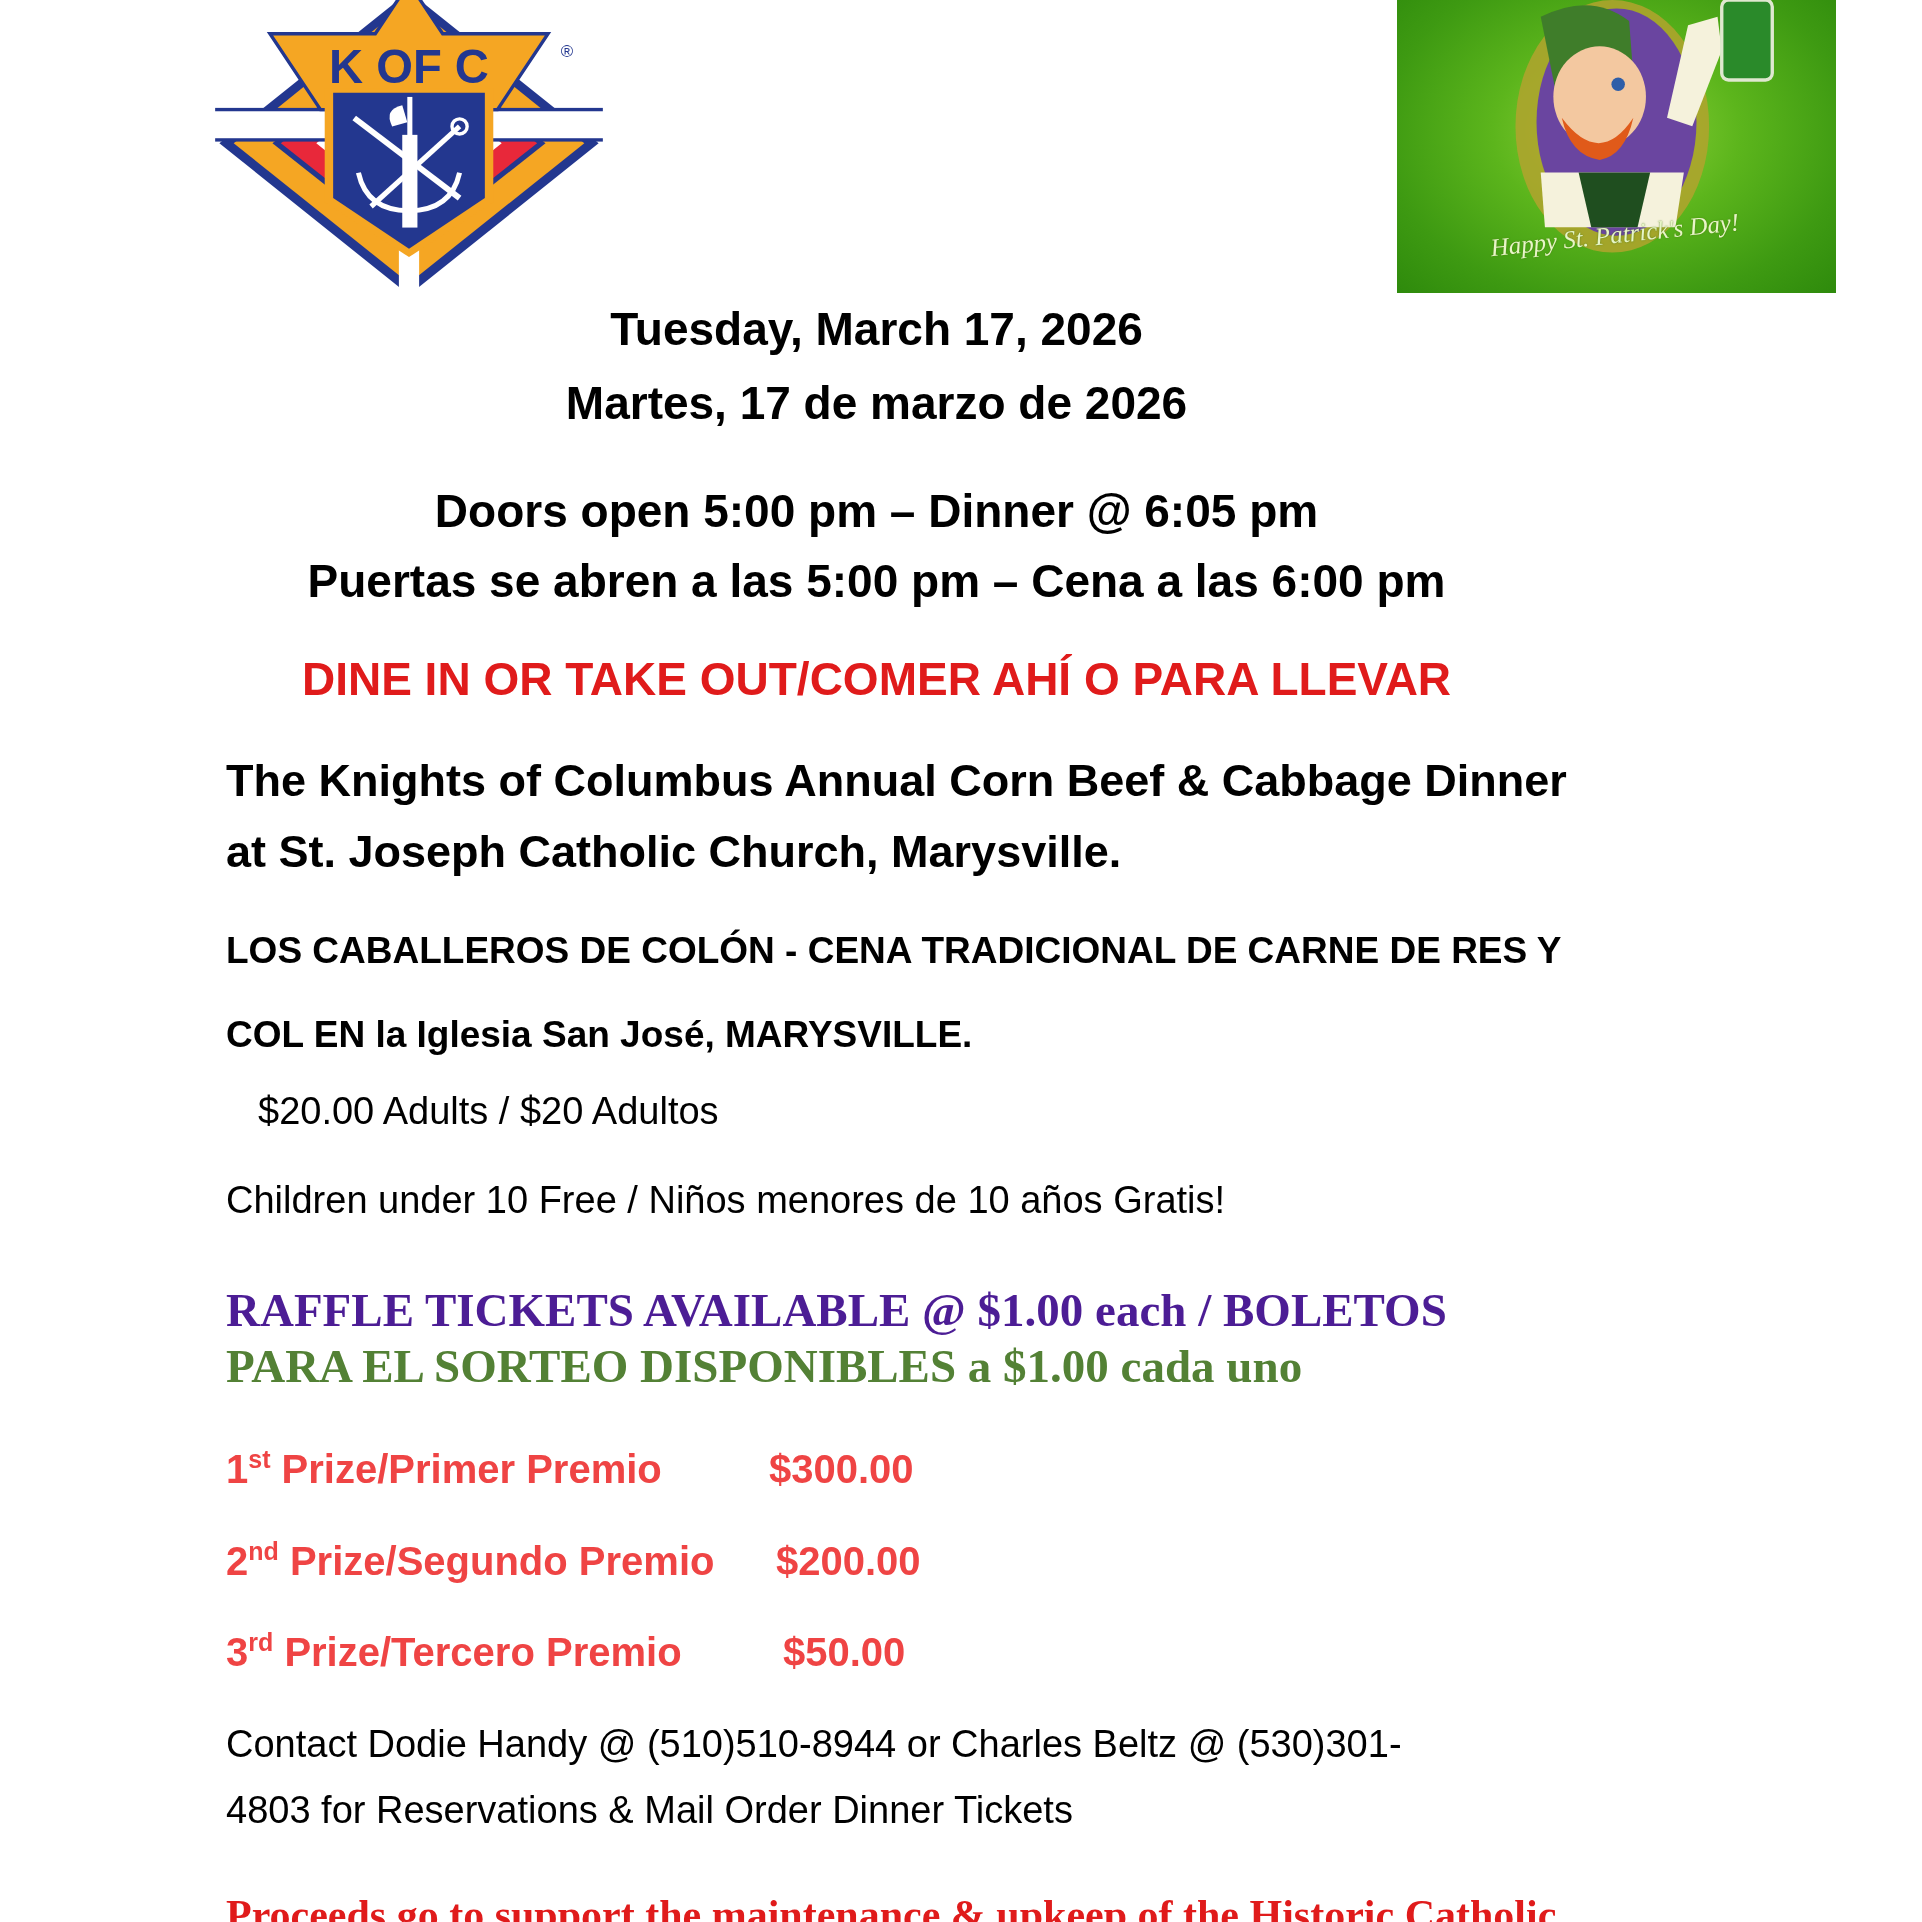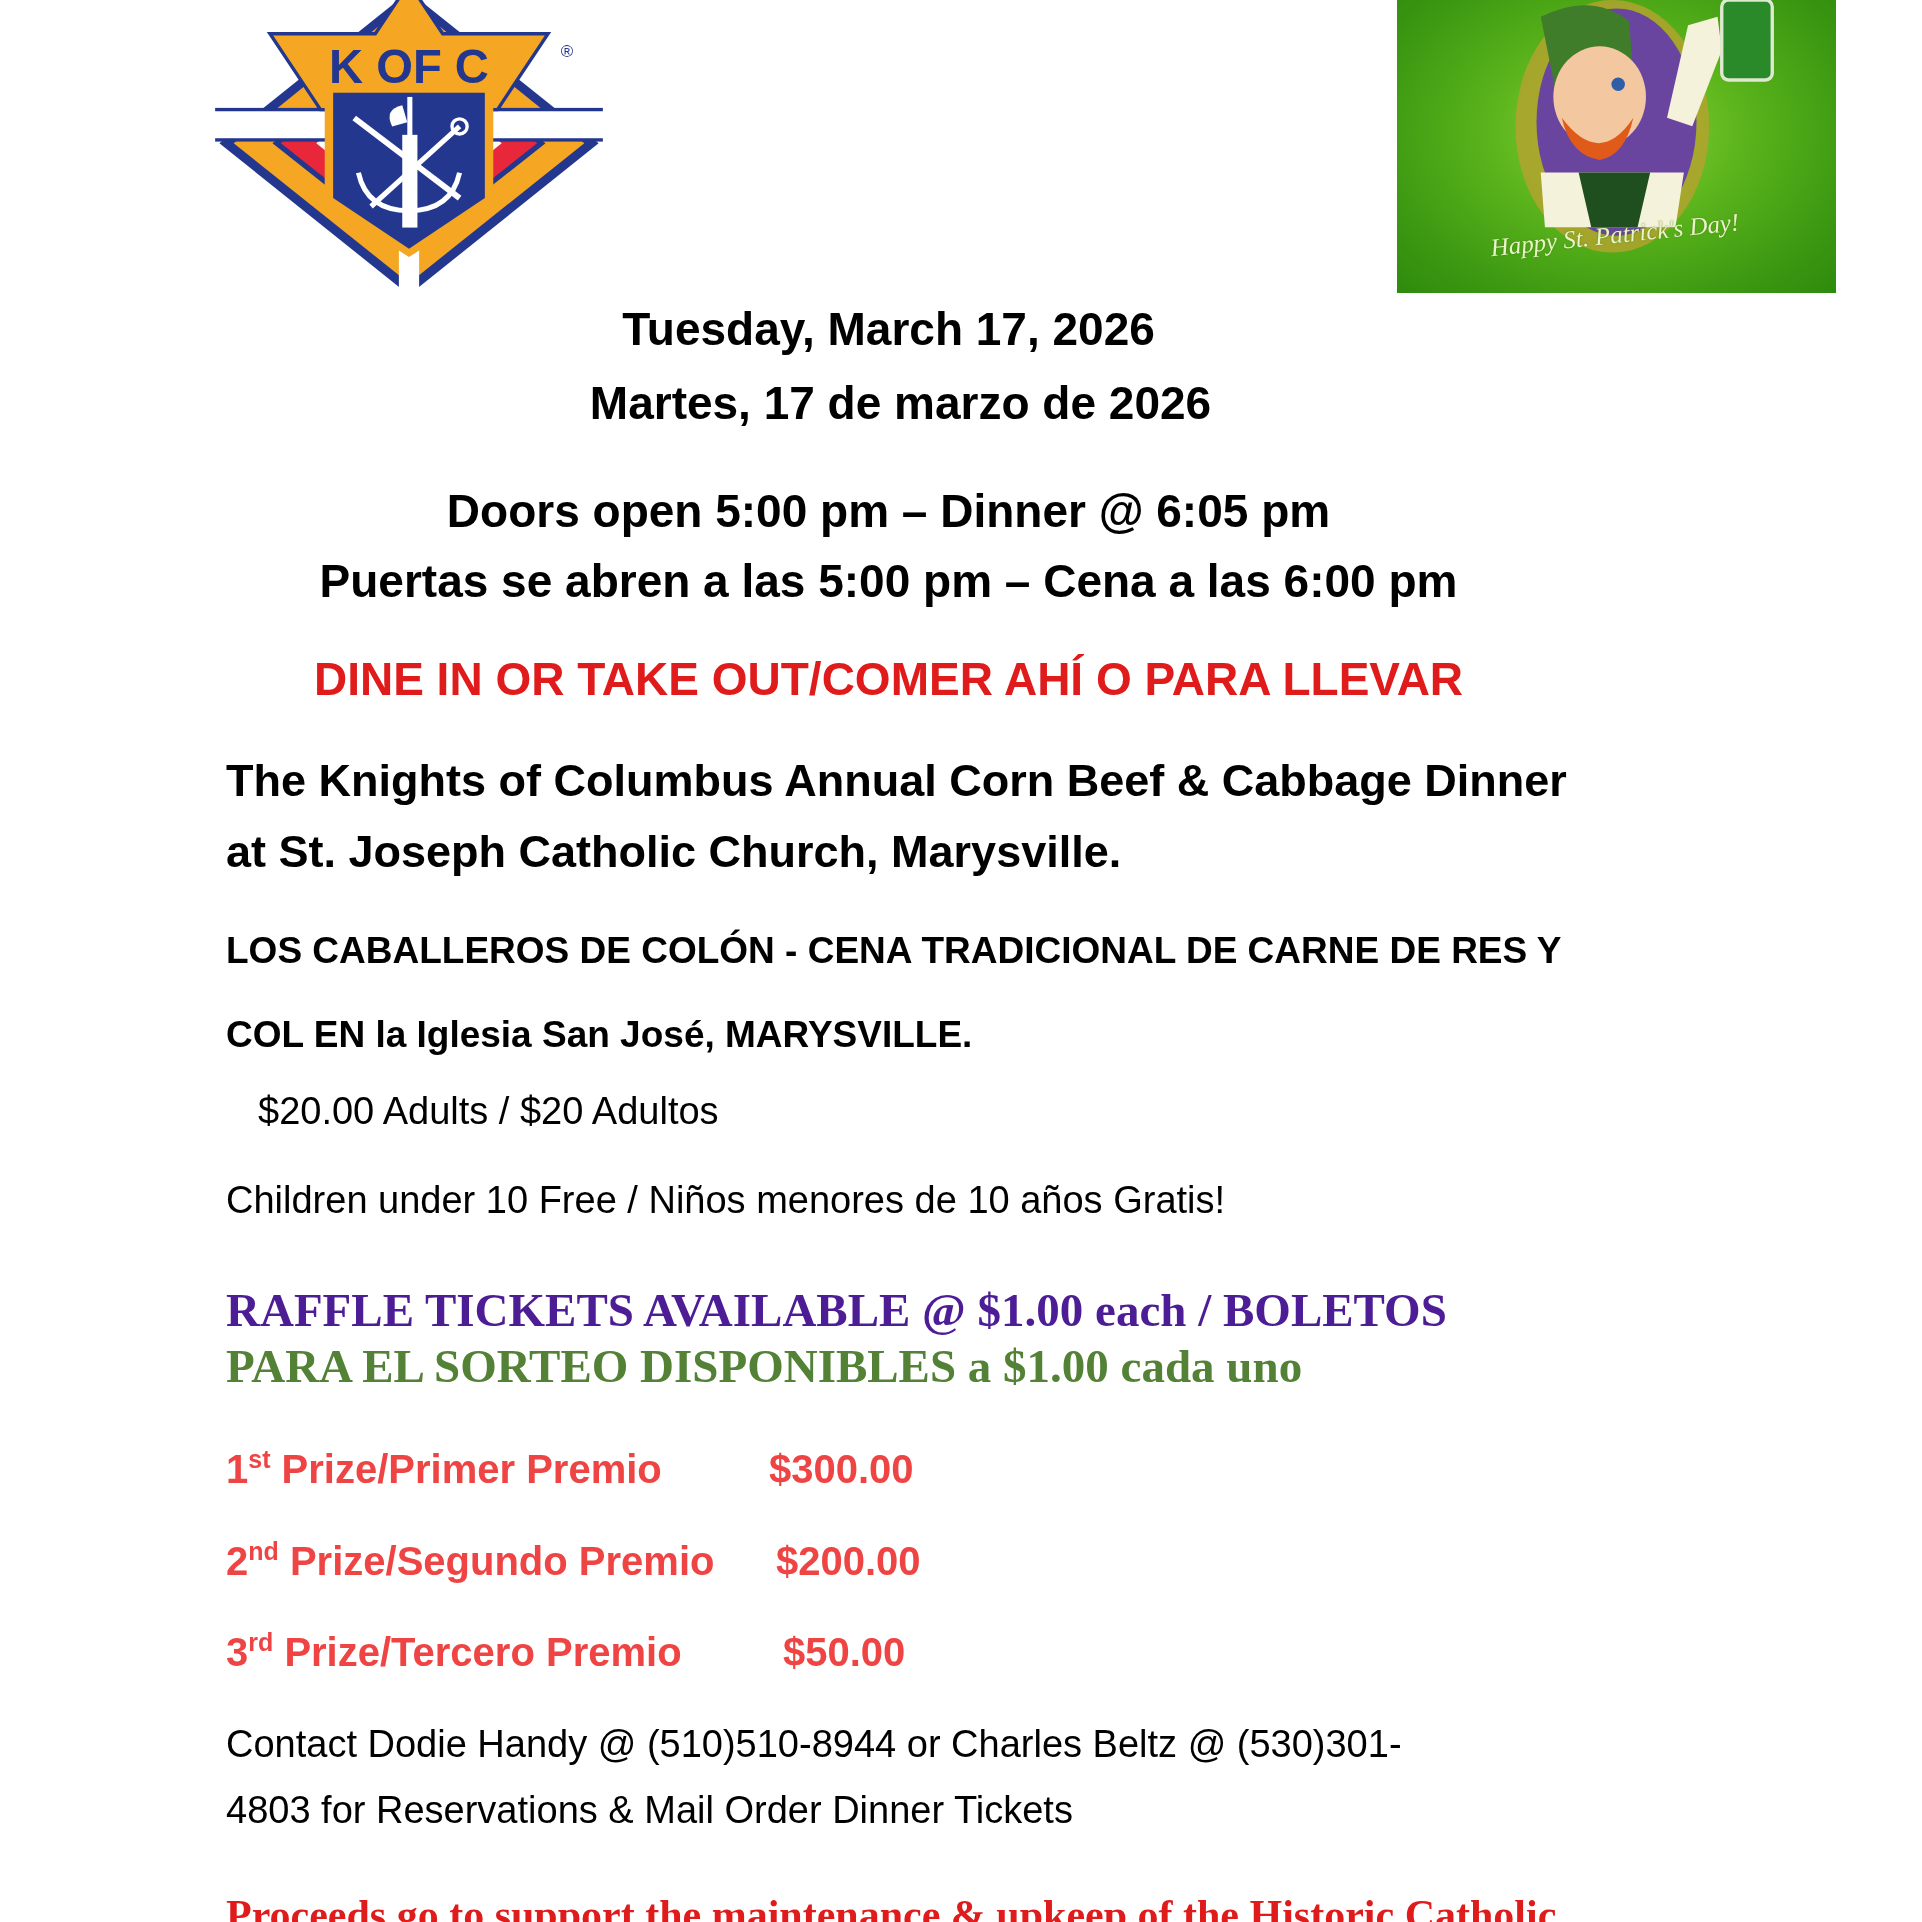--- a/index.html
+++ b/index.html
@@ -1,31 +1,31 @@
 <!DOCTYPE html>
 <html style="font-size:13.5px"><head>
 <meta charset="utf-8">
 <style>
   html, body { margin: 0; padding: 0; background: #ffffff; }
   body { width: 1923px; height: 1923px; position: relative; overflow: hidden; font-family: "Liberation Sans", sans-serif; color: #000; }
   .abs { position: absolute; white-space: nowrap; }
-  .center { left: 12px; width: 1753px; text-align: center; }
+  .center { left: 0; width: 1753px; text-align: center; }
   .sans-b { font-family: "Liberation Sans", sans-serif; font-weight: bold; }
   .sans { font-family: "Liberation Sans", sans-serif; font-weight: normal; }
   .serif-b { font-family: "Liberation Serif", serif; font-weight: bold; }
 
   
   #kofc-logo { position: absolute; left: 215px; top: 0; width: 388px; height: 295px; }
   
   #lep-img { position: absolute; left: 1397px; top: 0; width: 439px; height: 293px; overflow: hidden;
     background: radial-gradient(ellipse at 50% 45%, #8fd43a 0%, #5cb51c 40%, #3e9a12 75%, #2e8a0c 100%); }
   .lep-caption { position: absolute; left: 93px; top: 221px; width: 253px; font-family: "Liberation Serif", serif; font-style: italic; font-size: 25px; color: #e8f5c8; transform: rotate(-6deg); text-shadow: 0 0 1.7px #4a7a10; }
 
   .date-en { top: 302px; font-size: 46px; }
-  .date-es { top: 376px; font-size: 46px; padding-left: 12px; }
+  .date-es { top: 376px; font-size: 46px; }
   .doors-en { top: 484px; font-size: 46px; }
   .doors-es { top: 554px; font-size: 46px; }
   .dine { top: 652px; font-size: 46px; color: #e01b1b; }
   .body-l { left: 226px; }
   .kofc-1 { top: 755px; font-size: 45px; }
   .kofc-2 { top: 826px; font-size: 45px; }
   .caps-1 { top: 930px; font-size: 37px; }
   .caps-2 { top: 998px; font-size: 37px; margin-top: 16px; }
   .price { top: 1090px; font-size: 38px; margin-left: 32px; }
   .children { top: 1179px; font-size: 38px; }

